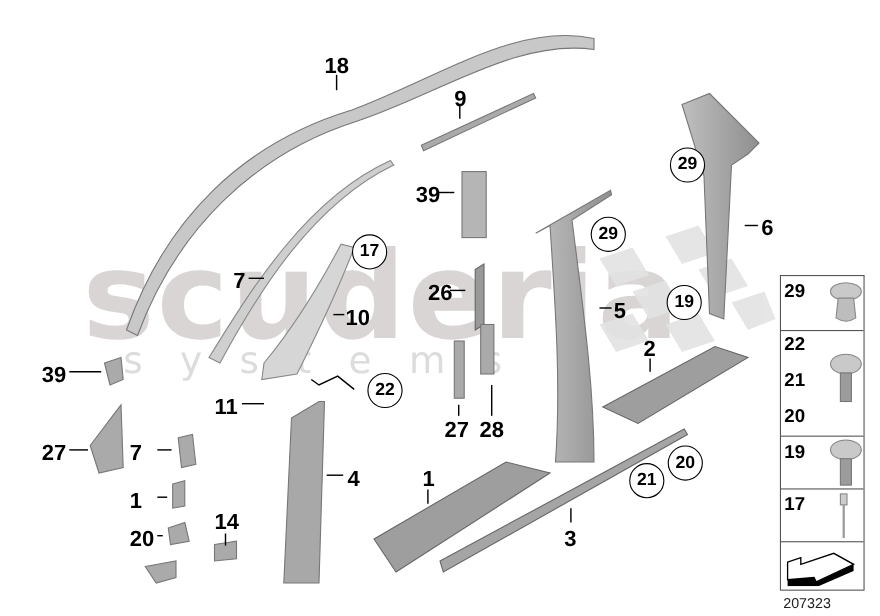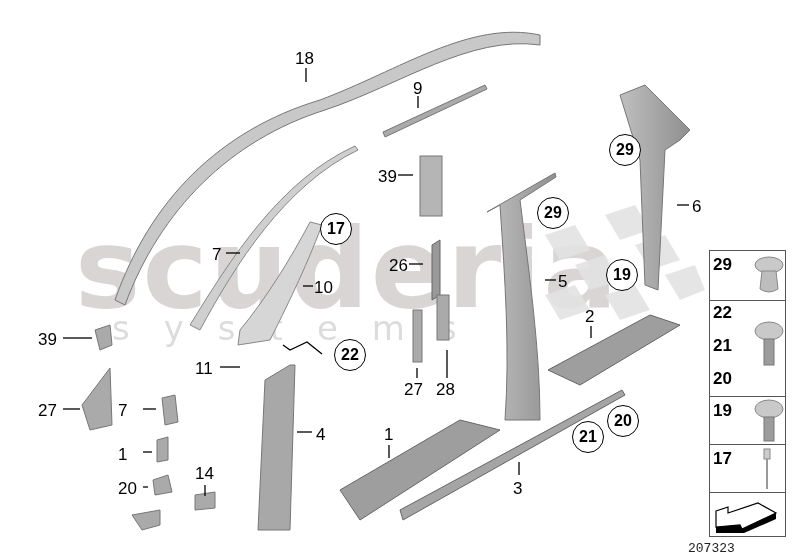--- a/index.html
+++ b/index.html
@@ -2,26 +2,26 @@
 <html><head>
 <meta charset="utf-8">
 <style>
   html,body{margin:0;padding:0;background:#fff;}
   body{width:800px;height:560px;position:relative;overflow:hidden;font-family:"Liberation Sans",sans-serif;}
   .stage{position:absolute;left:0;top:0;width:800px;height:560px;}
   svg.parts{position:absolute;left:0;top:0;}
   .wm{position:absolute;color:#d9d5d5;font-family:"DejaVu Sans",sans-serif;font-weight:bold;white-space:nowrap;}
   .wm-main{left:75px;top:205px;font-size:110px;letter-spacing:2px;}
   .wm-sub{left:112px;top:308px;font-size:34px;letter-spacing:34px;font-weight:normal;color:#dcdcdc;}
-  .lbl{position:absolute;font-weight:normal;font-size:17px;color:#000;line-height:1;}
+  .lbl{position:absolute;font-weight:bold;font-size:20px;color:#000;line-height:1;}
   .circ{position:absolute;width:32px;height:32px;border:1.5px solid #000;border-radius:50%;box-sizing:border-box;display:flex;align-items:center;justify-content:center;font-weight:bold;font-size:16px;background:#fff;}
   .legend{position:absolute;left:709px;top:250px;width:77px;height:287px;border:1px solid #555;box-sizing:border-box;background:#fff;}
   .cell{position:absolute;left:0;width:75px;border-bottom:1px solid #555;box-sizing:border-box;}
   .cell .n{position:absolute;left:3px;font-weight:bold;font-size:17px;}
-  .docno{position:absolute;left:688px;top:541px;font-size:13px;color:#222;font-family:Liberation Mono, monospace;}
+  .docno{position:absolute;left:712px;top:541px;font-size:13px;color:#222;}
 </style>
 </head>
 <body>
 
 <div class="stage">
   <div class="wm wm-main">scuderia</div>
   <div class="wm wm-sub">systems</div>
 
   <svg class="parts" width="800" height="560">
     <defs>

